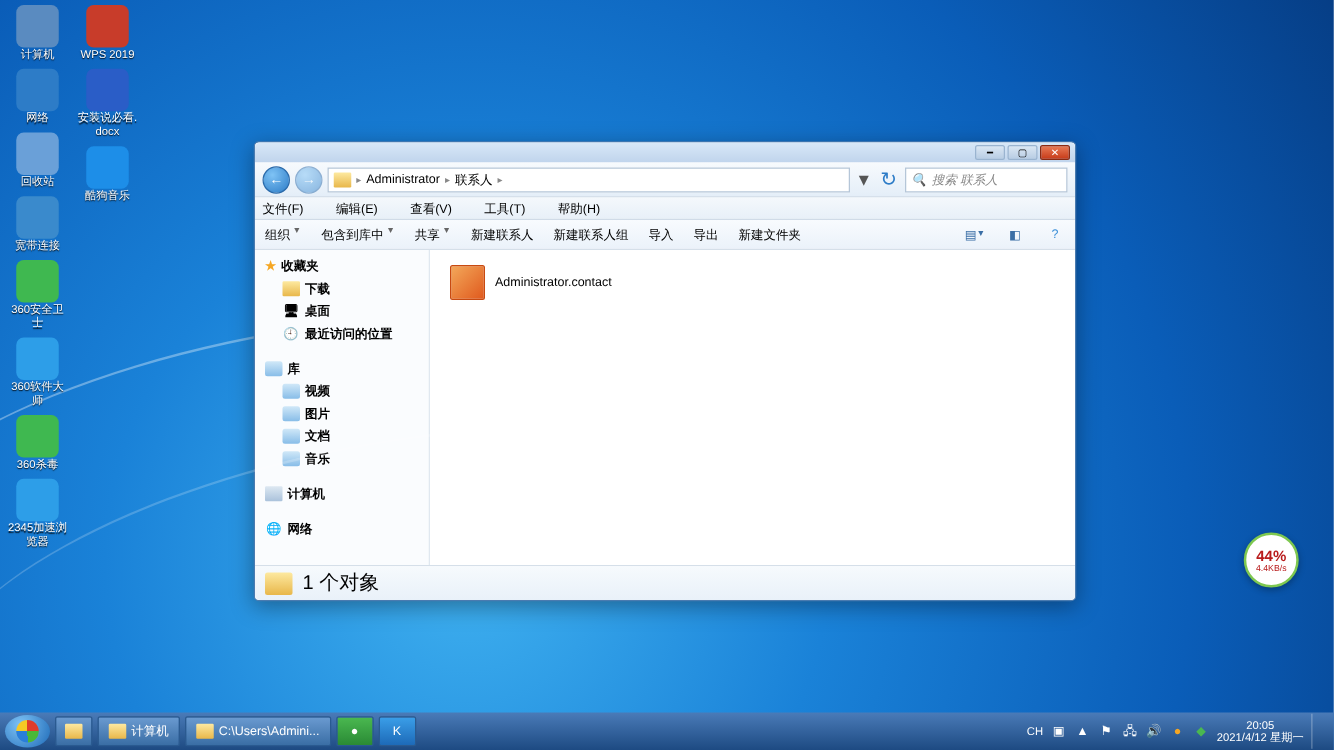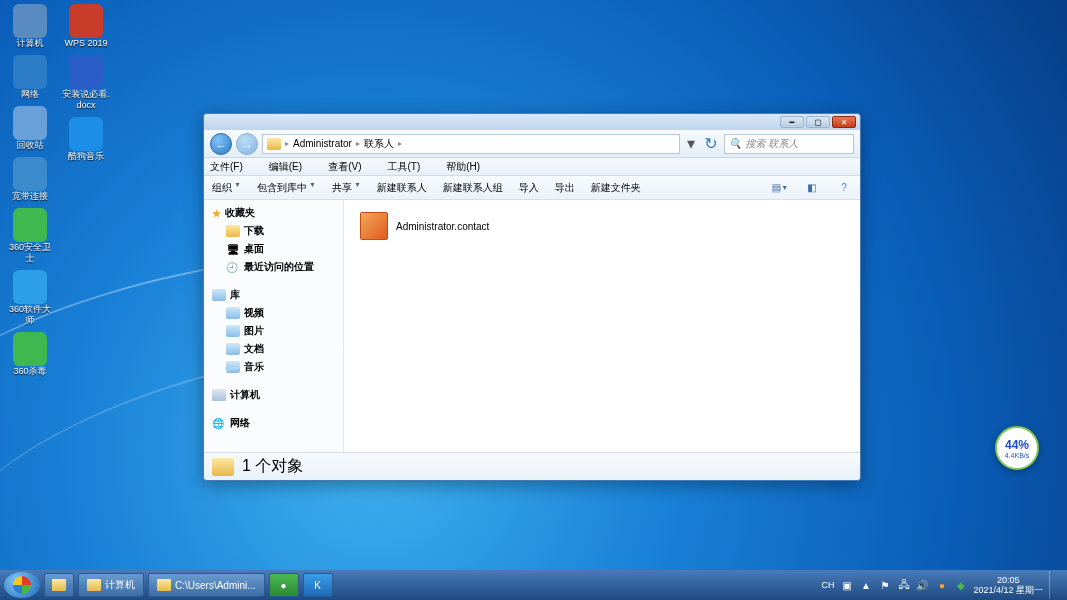--- a/index.html
+++ b/index.html
@@ -21,21 +21,21 @@
 
 .desktop { position:absolute; top:4px; left:6px; display:flex; gap:8px; }
 .dcol { display:flex; flex-direction:column; gap:6px; width:48px; }
 .dicon { display:flex; flex-direction:column; align-items:center; color:#fff; text-shadow:0 1px 1px #000; cursor:pointer; }
 .dicon .glyph { width:34px; height:34px; border-radius:6px; display:flex; align-items:center; justify-content:center; font-size:18px; }
 .dicon .label { font-size:9px; text-align:center; line-height:11px; max-width:48px; word-break:break-all; }
 
 
 .battery { position:absolute; right:28px; bottom:130px; width:44px; height:44px; border-radius:50%;
   background:#fff; border:2px solid #7ec850; display:flex; flex-direction:column; align-items:center; justify-content:center;
-  box-shadow:0 2px 6px rgba(0,0,0,0.3); font-size:12px; color:#1d4ed8; font-weight:bold; }
+  box-shadow:0 2px 6px rgba(0,0,0,0.3); font-size:12px; color:#b91c1c; font-weight:bold; }
 .battery small { font-size:7px; font-weight:normal; }
 
 
 .win { position:absolute; left:203px; top:113px; width:658px; height:368px;
   background:#fff; border:1px solid #4a7bb0; border-radius:4px; box-shadow:0 4px 18px rgba(0,0,0,0.35); display:flex; flex-direction:column; }
 .titlebar { height:16px; background:linear-gradient(#d8e8f8,#c0d4ec); border-radius:4px 4px 0 0; display:flex; justify-content:flex-end; align-items:center; padding:0 4px; gap:2px; }
 .winbtn { width:24px; height:12px; border-radius:2px; display:flex; align-items:center; justify-content:center; font-size:8px; cursor:pointer; }
 .winbtn.min { background:linear-gradient(#dbe7f3,#b8cde4); border:1px solid #9ab4d0; }
 .winbtn.max { background:linear-gradient(#dbe7f3,#b8cde4); border:1px solid #9ab4d0; }
 .winbtn.close { background:linear-gradient(#e87a55,#c83c1a); border:1px solid #8a2a12; color:#fff; }
@@ -117,20 +117,24 @@
         <div class="glyph" style="background: rgb(63, 184, 80);"></div>
         <div class="label">360安全卫士</div>
       </div>
       <div class="dicon">
         <div class="glyph" style="background: rgb(45, 158, 232);"></div>
         <div class="label">360软件大师</div>
       </div>
       <div class="dicon">
         <div class="glyph" style="background: rgb(63, 184, 80);"></div>
         <div class="label">360杀毒</div>
+      </div>
+      <div class="dicon">
+        <div class="glyph" style="background: rgb(45, 158, 232);"></div>
+        <div class="label">2345加速浏览器</div>
       </div>
     </div>
   <div class="dcol" id="dcol2">
       <div class="dicon">
         <div class="glyph" style="background: rgb(200, 60, 42);"></div>
         <div class="label">WPS 2019</div>
       </div>
       <div class="dicon">
         <div class="glyph" style="background: rgb(42, 93, 199);"></div>
         <div class="label">安装说必看.docx</div>

